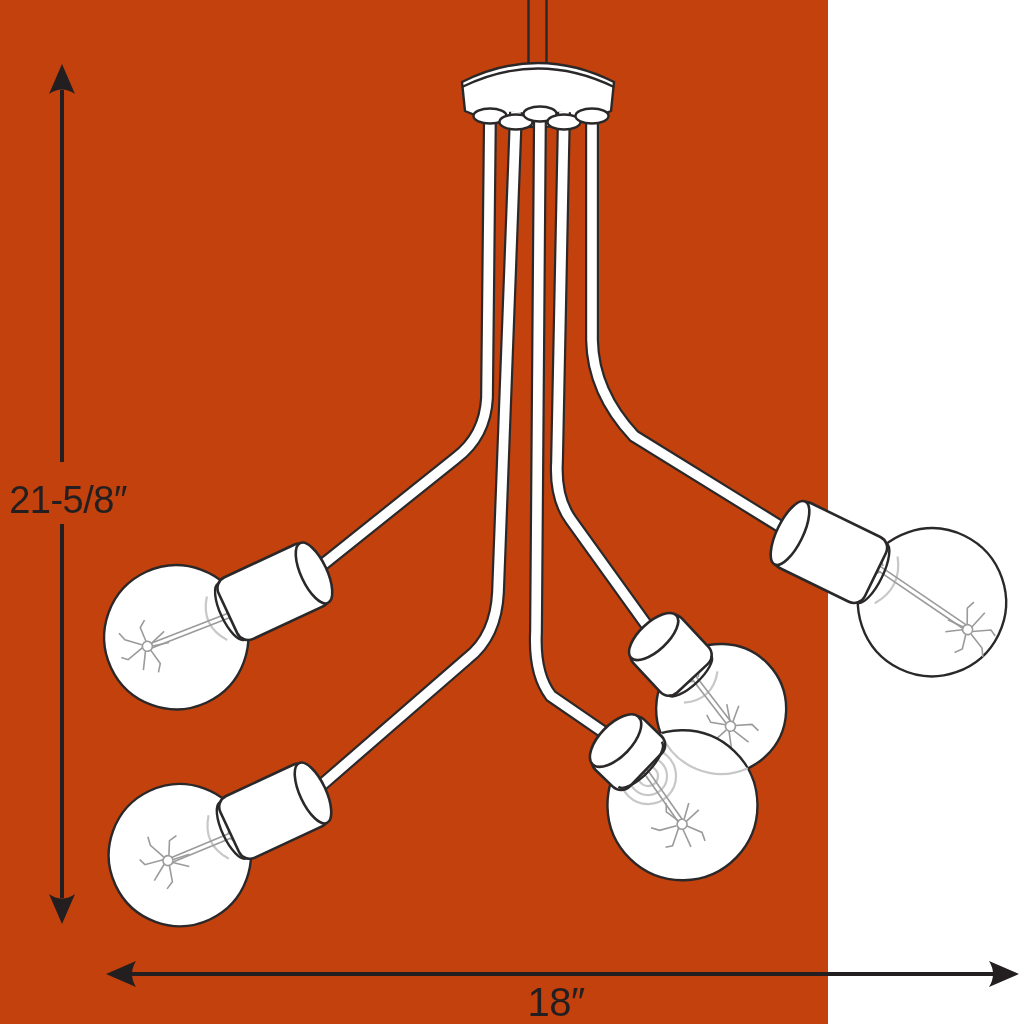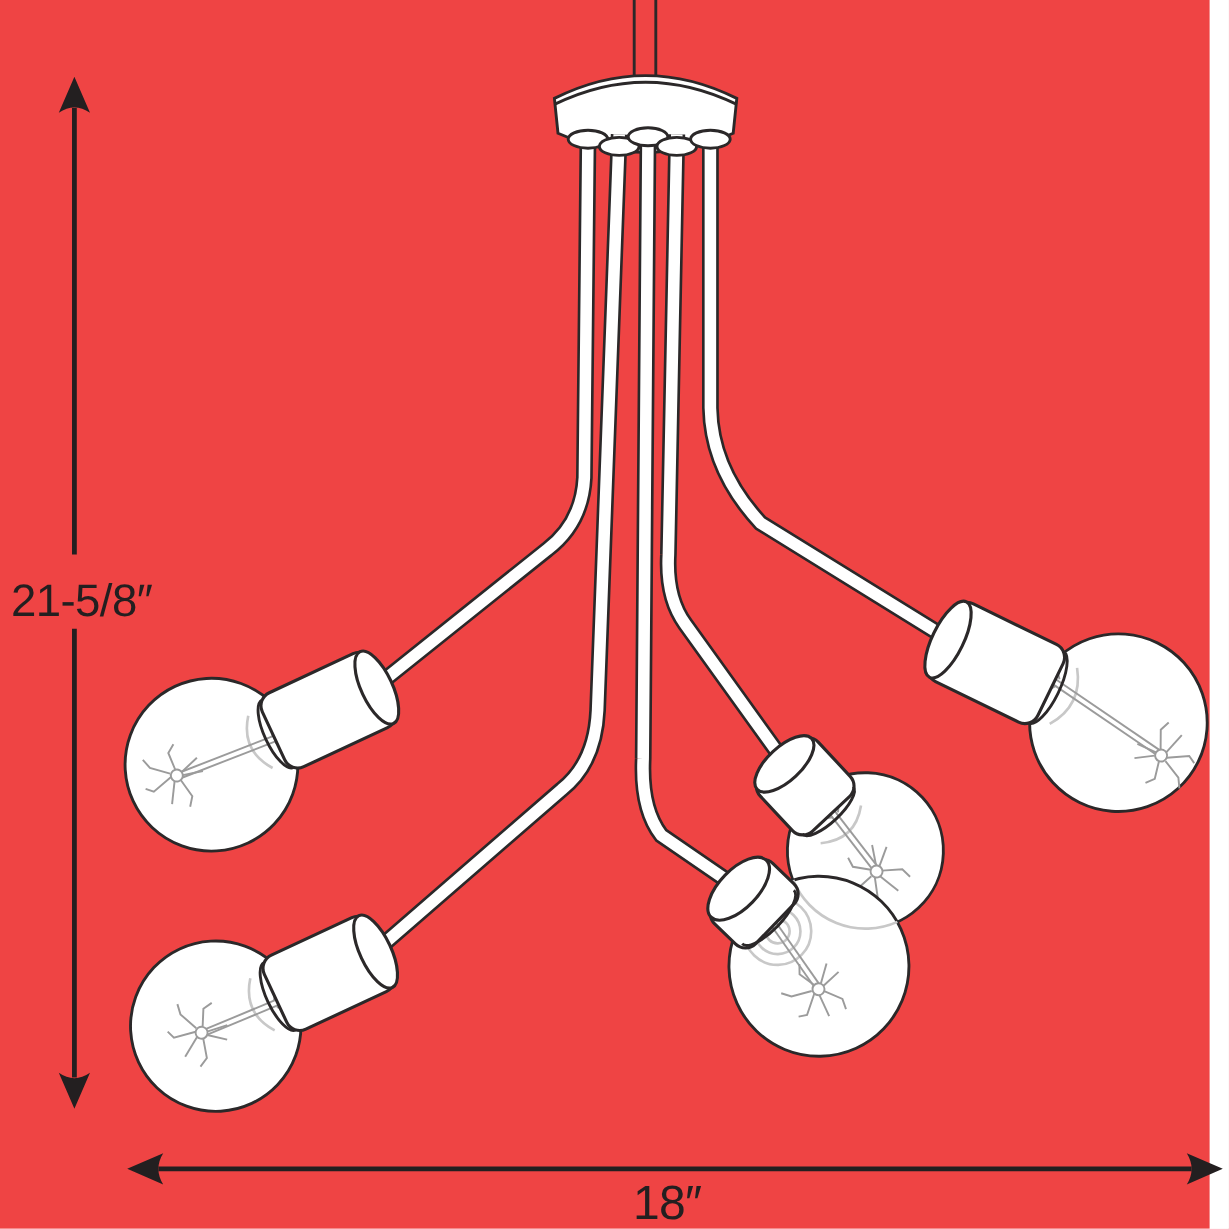--- a/index.html
+++ b/index.html
@@ -1,16 +1,16 @@
 <!DOCTYPE html>
 <html><head>
 <meta charset="utf-8">
 <style>
   html,body{margin:0;padding:0;background:#ffffff;}
-  .stage{width:1008px;height:1024px;position:relative;background:#ef4444;}
+  .stage{width:828px;height:1024px;position:relative;background:#c2410c;}
   svg{display:block;}
   
   .ink{stroke:#2b2829;fill:none;stroke-width:2.4;}
   .ink-fill{stroke:#2b2829;fill:#ffffff;stroke-width:2.4;}
   .tube{stroke:#2b2829;stroke-width:14;fill:none;}
   .tube-fill{stroke:#ffffff;stroke-width:9.6;fill:none;}
   .socket{stroke:#2b2829;fill:#ffffff;stroke-width:2.6;}
   .gray{stroke:#9b9b9b;fill:none;stroke-width:1.6;}
   .gray-fill{stroke:#9b9b9b;fill:#ffffff;stroke-width:1.6;}
   .hidden-line{stroke:#c8c8c8;fill:none;stroke-width:2.2;}

